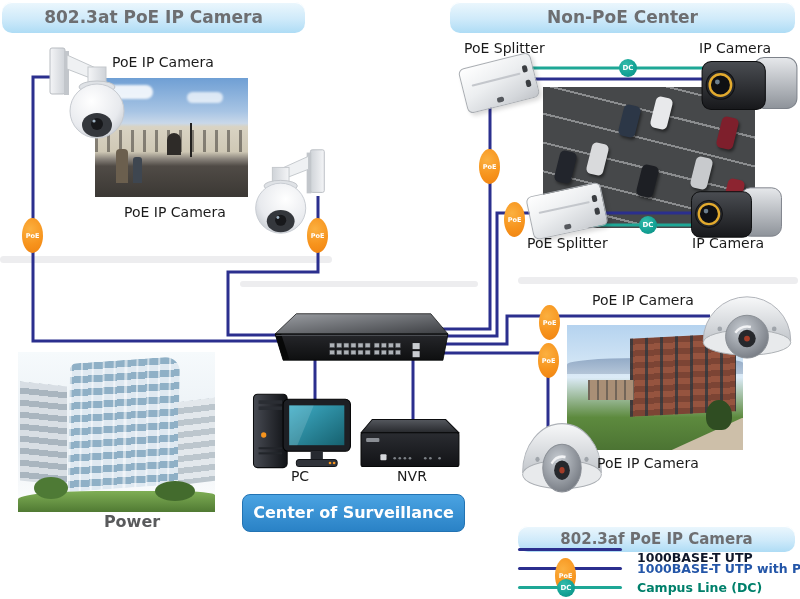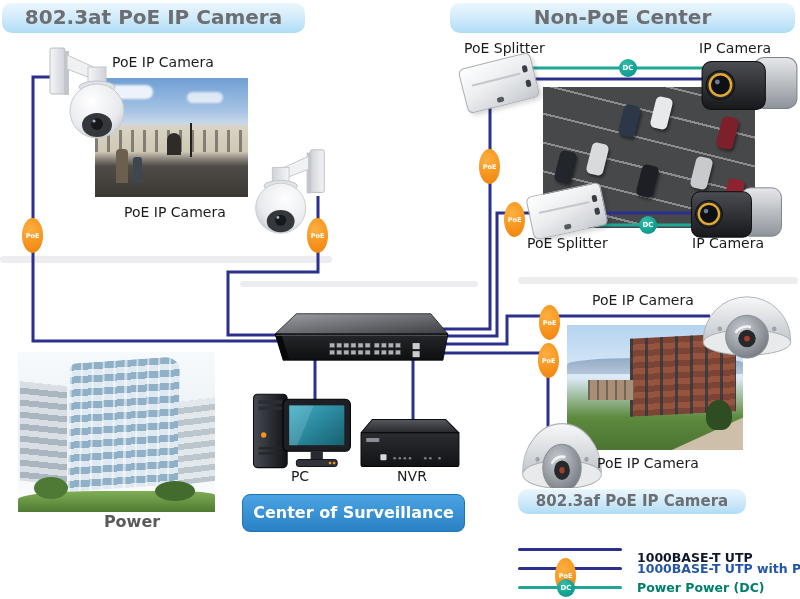--- a/index.html
+++ b/index.html
@@ -2,21 +2,21 @@
 <html><head>
 <meta charset="utf-8">
 <style>
   html,body{margin:0;padding:0;background:#fff;}
   .stage{position:relative;width:800px;height:599px;background:#fff;overflow:hidden;
          font-family:"DejaVu Sans","Liberation Sans",sans-serif;}
   
   .banner{position:absolute;text-align:center;color:#6d6e71;font-weight:bold;
           background:linear-gradient(180deg,#ecf7fd 0%,#cfeafa 55%,#aedcf5 100%);
           border-radius:10px;box-shadow:inset 0 1px 0 #ffffff;}
-  .banner.big{font-size:20px;text-align:center;}
+  .banner.big{font-size:17px;text-align:center;}
   .banner.small{font-size:15px;}
   .banner-blue{position:absolute;text-align:center;color:#ffffff;font-weight:bold;font-size:16px;
           background:linear-gradient(180deg,#4aa3e2 0%,#2a82c6 100%);
           border-radius:8px;border:1px solid #2273b3;}
   
   .divider{position:absolute;background:#ededef;border-radius:4px;}
   
   .lbl{position:absolute;font-size:14px;color:#1a1a1a;white-space:nowrap;}
   .lbl.ctr{text-align:center;}
   .lbl.bold{font-weight:bold;}
@@ -385,25 +385,25 @@
   <div class="badge poe" style="left:307px;top:218px;">PoE</div>
   <div class="badge poe" style="left:479px;top:149px;">PoE</div>
   <div class="badge poe" style="left:504px;top:202px;">PoE</div>
   <div class="badge poe" style="left:539px;top:305px;">PoE</div>
   <div class="badge poe" style="left:538px;top:343px;">PoE</div>
   <div class="badge dc" style="left:619px;top:59px;">DC</div>
   <div class="badge dc" style="left:639px;top:216px;">DC</div>
 
   <div class="banner big" style="left:2px;top:2px;width:303px;height:31px;line-height:31px;">802.3at PoE IP Camera</div>
   <div class="banner big" style="left:450px;top:2px;width:345px;height:31px;line-height:31px;">Non-PoE Center</div>
-  <div class="banner small" style="left:518px;top:488px;width:228px;height:26px;line-height:26px;">802.3af PoE IP Camera</div>
+  <div class="banner small" style="left:518px;top:526px;width:277px;height:26px;line-height:26px;">802.3af PoE IP Camera</div>
   <div class="banner-blue" style="left:242px;top:494px;width:221px;height:36px;line-height:36px;">Center of Surveillance</div>
 
   <div class="leg-line" style="left:518px;top:548px;width:104px;background:#2b2f8e;"></div>
   <div class="leg-line" style="left:518px;top:567px;width:104px;background:#2b2f8e;"></div>
   <div class="leg-line" style="left:518px;top:586px;width:104px;background:#1ea796;"></div>
   <div class="badge poe" style="left:555px;top:558px;">PoE</div>
   <div class="badge dc" style="left:557px;top:579px;">DC</div>
   <div class="leg-text" style="left:637px;top:542px;color:#0f172a;margin-top:8px;">1000BASE-T UTP</div>
   <div class="leg-text" style="left:637px;top:561px;color:#2456a8;">1000BASE-T UTP with PoE</div>
-  <div class="leg-text" style="left:637px;top:580px;color:#00806b;">Power Power (DC)</div>
+  <div class="leg-text" style="left:637px;top:580px;color:#00806b;">Campus Line (DC)</div>
 
 </div>
 
 </body></html>

